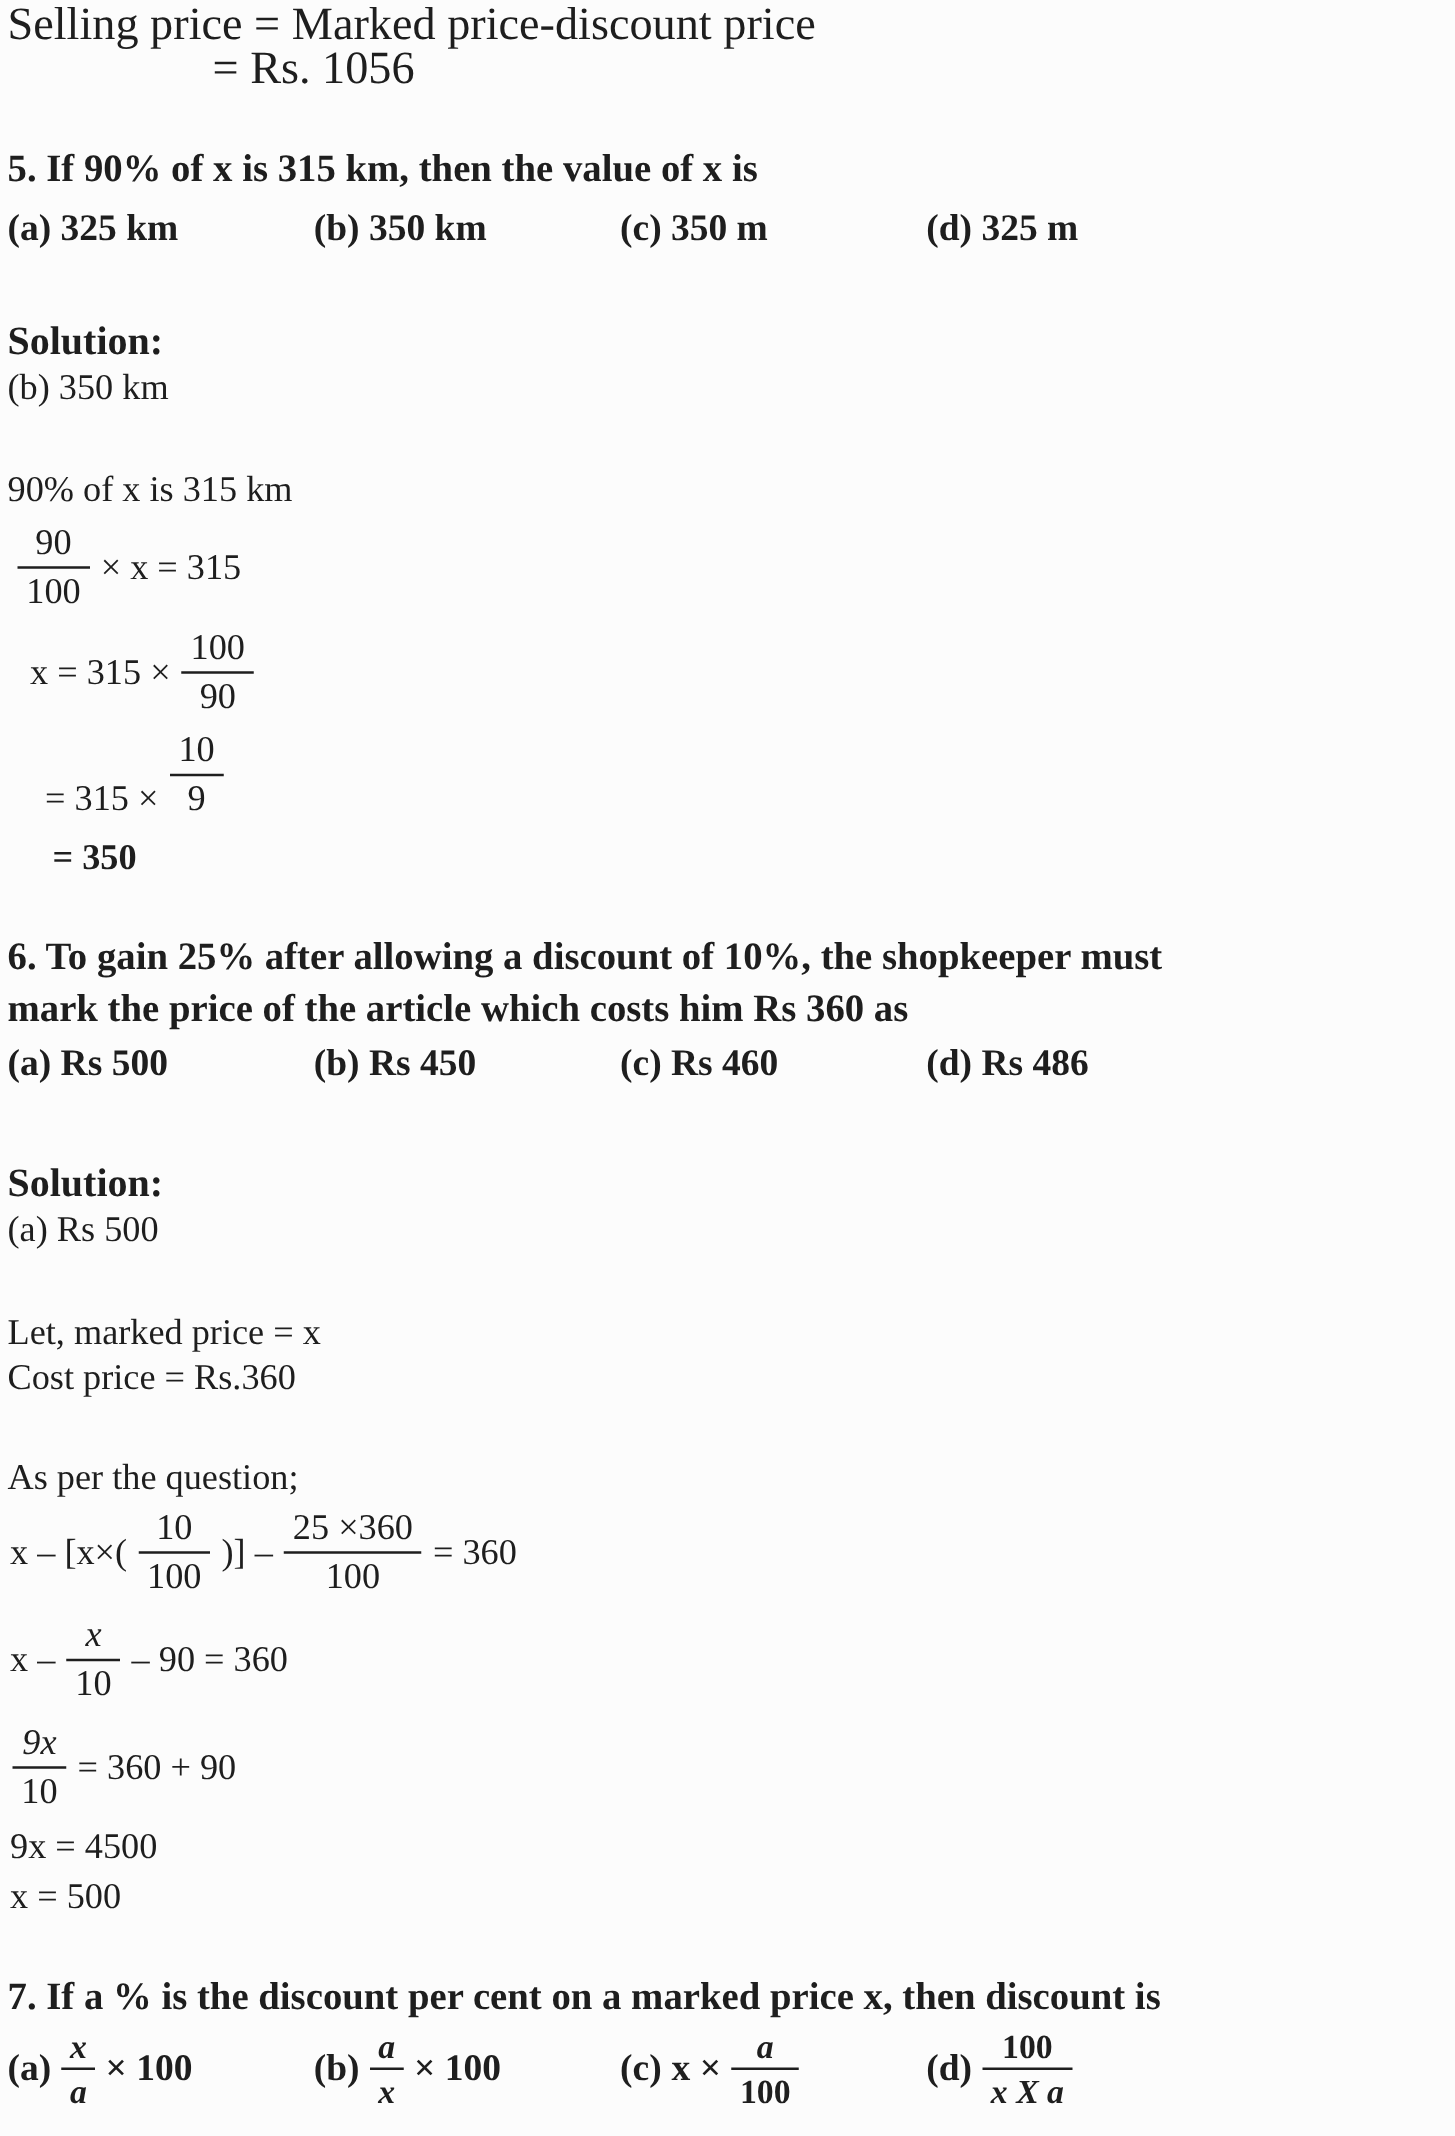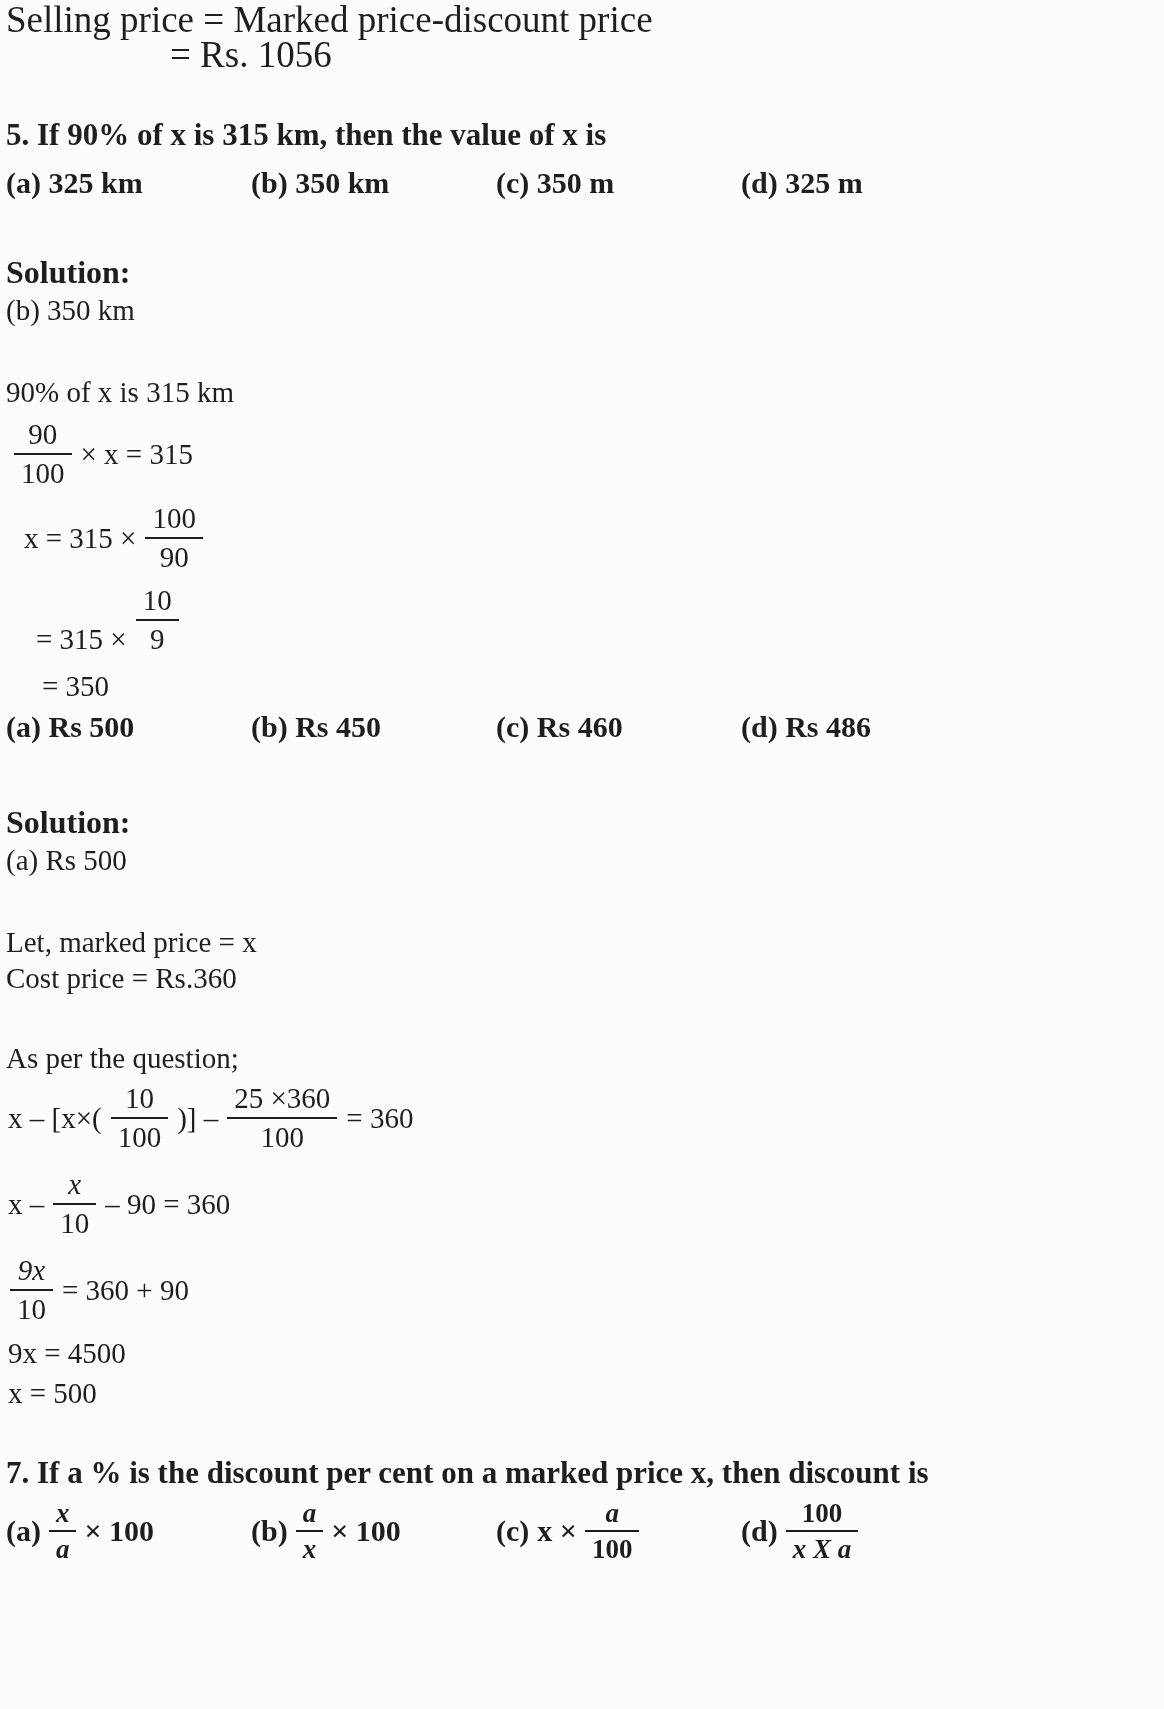--- a/index.html
+++ b/index.html
@@ -29,21 +29,21 @@
   .it { font-style: italic; }
   
   .intro { margin-top: 2px; }
   .q5-question { margin-top: 42px; }
   .q5-options { margin-top: 8px; }
   .q5-solution { margin-top: 50px; }
   .q5-statement { margin-top: 46px; }
   .q5-step1 { margin-top: 8px; margin-left: 8px; }
   .q5-step2 { margin-top: 12px; margin-left: 18px; }
   .q5-step3 { margin-top: 10px; margin-left: 30px; align-items: flex-end; }
-  .q5-step4 { margin-top: 12px; margin-left: 36px; }
+  .q5-step4 { margin-top: 12px; margin-left: 36px; font-weight: bold; }
   .q6-question { margin-top: 40px; }
   .q6-options { margin-top: 4px; }
   .q6-solution { margin-top: 56px; }
   .q6-let { margin-top: 46px; }
   .q6-asper { margin-top: 44px; }
   .q6-eq1 { margin-top: 6px; margin-left: 2px; }
   .q6-eq2 { margin-top: 14px; margin-left: 2px; }
   .q6-eq3 { margin-top: 14px; margin-left: 4px; }
   .q6-eq4 { margin-top: 10px; margin-left: 2px; font-size: 29px; line-height: 34px; }
   .q6-eq5 { margin-top: 6px; margin-left: 2px; font-size: 29px; line-height: 34px; }
@@ -95,20 +95,24 @@
   <div class="mline q5-step3">
     <span>= 315 ×</span>
     <span class="frac">
       <span class="num">10</span>
       <span class="den">9</span>
     </span>
   </div>
 
   <div class="body-line q5-step4">= 350</div>
 
+  <div class="q-head q6-question">
+    <div>6. To gain 25% after allowing a discount of 10%, the shopkeeper must</div>
+    <div>mark the price of the article which costs him Rs 360 as</div>
+  </div>
   <div class="opt-row q6-options">
     <span class="opt">(a) Rs 500</span>
     <span class="opt">(b) Rs 450</span>
     <span class="opt">(c) Rs 460</span>
     <span class="opt">(d) Rs 486</span>
   </div>
 
   <div class="sol-head q6-solution">Solution:</div>
   <div class="ans">(a) Rs 500</div>
 

